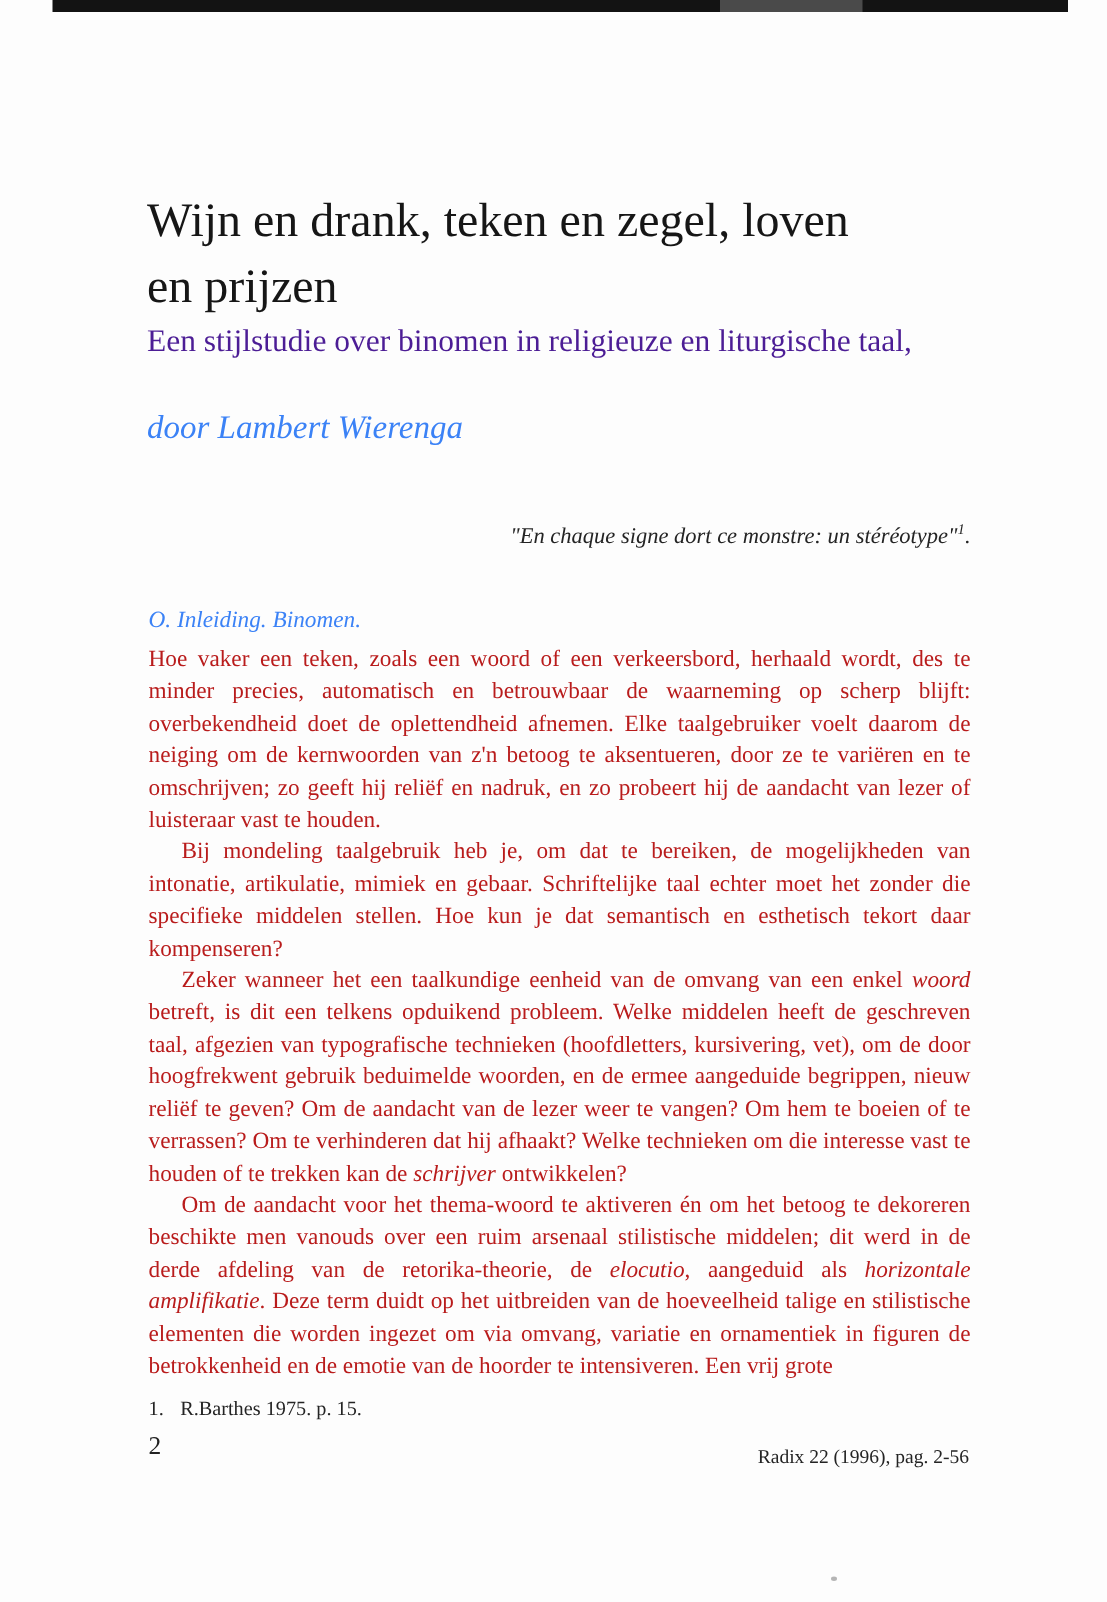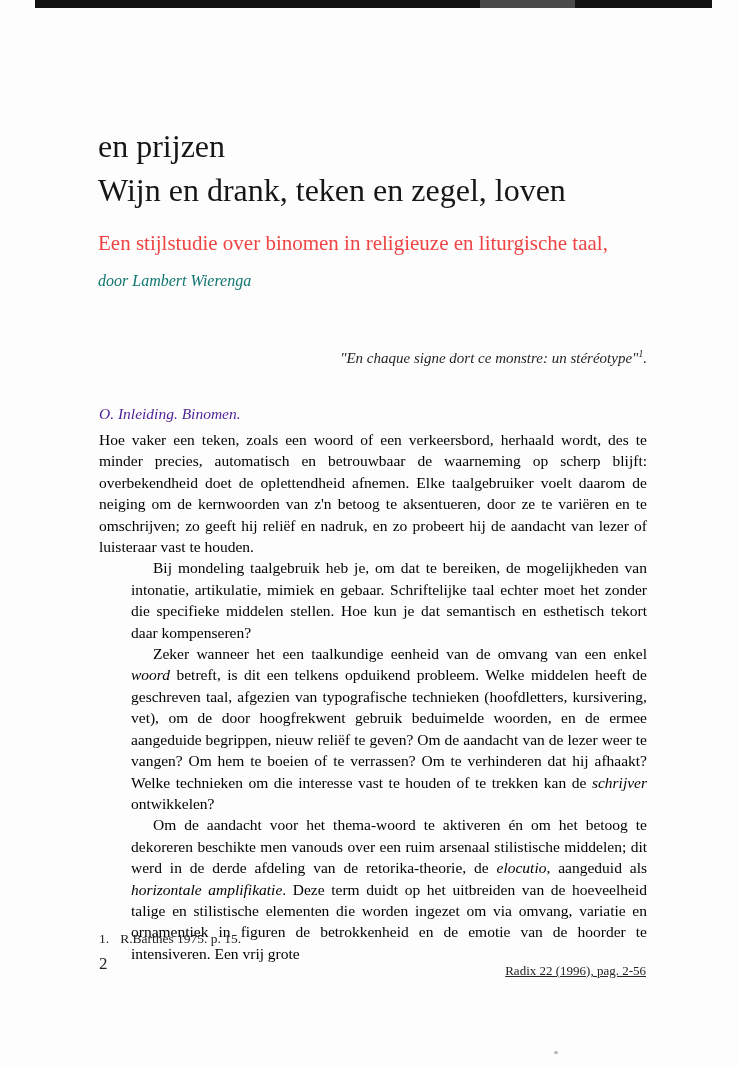--- a/index.html
+++ b/index.html
@@ -41,91 +41,89 @@
     font-weight: 400;
     color: #161616;
   }
   .title span { display: block; }
   .subtitle {
     position: absolute;
     left: 98px; top: 213px;
     width: 600px;
     font-size: 21px;
     line-height: 28px;
-    color: #ef4444;
-    margin-top: 16px;
+    color: #4c1d95;
   }
   .subtitle span { display: block; }
   .author {
     position: absolute;
     left: 98px; top: 272px;
-    font-size: 16px;
+    font-size: 22px;
     font-style: italic;
-    color: #0f766e;
+    color: #3b82f6;
   }
   .epigraph {
     position: absolute;
     left: 99px; top: 350px;
     width: 548px;
     font-size: 15px;
     font-style: italic;
     text-align: right;
     color: #242424;
   }
   .section-heading {
     position: absolute;
     left: 99px; top: 405px;
     font-size: 15.5px;
     font-style: italic;
-    color: #4c1d95;
+    color: #3b82f6;
   }
   .body-text {
     position: absolute;
     left: 99px; top: 429px;
     width: 548px;
     font-size: 15.5px;
     line-height: 21.4px;
     text-align: justify;
-    color: #000000;
+    color: #b91c1c;
   }
-  .body-text p.indent { text-indent: 22px; margin-left: 32px; }
+  .body-text p.indent { text-indent: 22px; }
   .footnote {
     position: absolute;
     left: 99px; top: 931px;
     display: flex;
     gap: 11px;
     font-size: 13.5px;
     color: #242424;
   }
   .page-number {
     position: absolute;
     left: 99px; top: 954px;
     font-size: 17px;
     color: #222222;
   }
   .journal-ref {
     position: absolute;
     right: 92px; top: 963px;
     font-size: 13px;
     color: #242424;
-    text-decoration: underline;
   }
   sup { font-size: 0.65em; line-height: 0; }
 </style>
 </head>
 <body>
 
 <div class="page">
 
   <div class="scan-bar"></div>
   <div class="scan-bar-gap"></div>
 
   <h1 class="title">
+    <span>Wijn en drank, teken en zegel, loven</span>
     <span>en prijzen</span>
-    <span>Wijn en drank, teken en zegel, loven</span>
   </h1>
 
   <div class="subtitle">
     <span>Een stijlstudie over binomen in religieuze en liturgische taal,</span>
   </div>
 
   <div class="author">door Lambert Wierenga</div>
 
   <div class="epigraph"><span style="font-style: italic;">"En chaque signe dort ce monstre: un stéréotype"</span><sup style="font-style: italic;">1</sup><span style="font-style: italic;">.</span></div>
 

